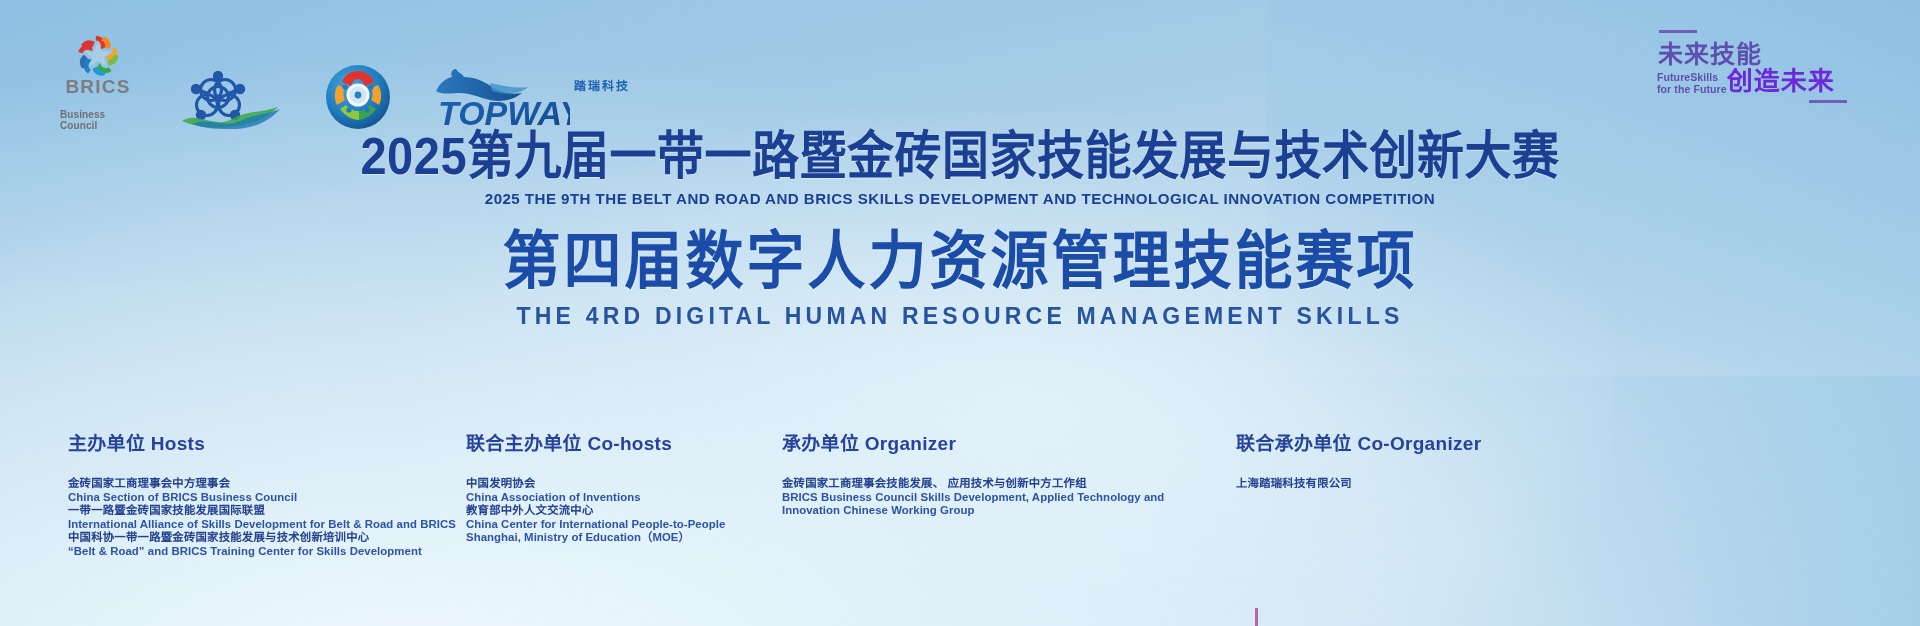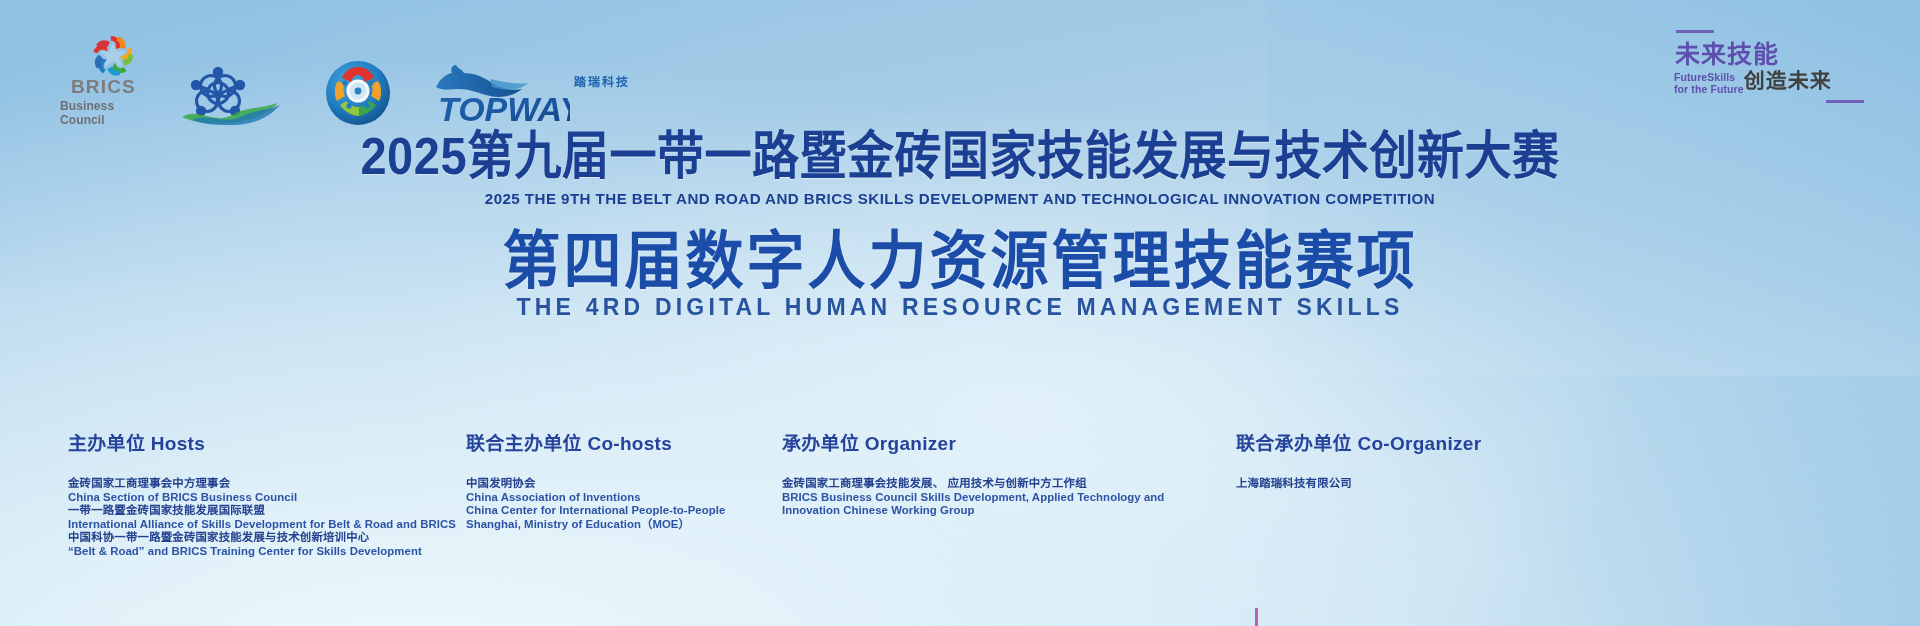--- a/index.html
+++ b/index.html
@@ -35,61 +35,61 @@
     background:linear-gradient(160deg,rgba(140,192,227,.75) 0%,rgba(160,203,232,.25) 55%,rgba(180,215,237,0) 100%);
   }
   .bg-bottomright{
     position:absolute; right:0; bottom:0; width:40%; height:40%;
     background:linear-gradient(305deg,rgba(150,198,229,.7) 0%,rgba(170,209,234,.25) 55%,rgba(190,222,240,0) 100%);
   }
 
   
   .logo-strip{ position:absolute; left:60px; top:32px; display:flex; align-items:flex-end; gap:38px; }
 
-  .brics-logo{ width:76px; display:flex; flex-direction:column; align-items:flex-end; }
+  .brics-logo{ width:76px; display:flex; flex-direction:column; align-items:center; }
   .brics-mark{ position:relative; width:46px; height:44px; }
   .brics-txt{ font-weight:bold; letter-spacing:1.2px; color:#7c7d7f;
     font-size:19px; line-height:19px; margin-top:1px; }
-  .brics-sub{ font-weight:bold; color:#6f7072; font-size:12px; letter-spacing:.1px; margin-top:3px; }
+  .brics-sub{ font-weight:bold; color:#6f7072; font-size:10px; letter-spacing:.1px; margin-top:13px; }
 
   .ialliance{ width:112px; height:64px; position:relative; }
   .unesco{ width:68px; height:68px; }
   .topway{ display:flex; align-items:flex-end; gap:4px; }
   .tw-cn{ font-size:12px; font-weight:bold; color:#1f62b0; letter-spacing:2px;
     margin-bottom:38px; }
 
   
-  .fs{ position:absolute; right:56px; top:30px; width:190px; color:#5a4ba8; }
+  .fs{ position:absolute; right:73px; top:30px; width:190px; color:#5a4ba8; }
   .fs-rule{ width:38px; height:3px; background:#6f5fbb; margin-left:2px; }
   .fs-cn1{ font-size:25px; font-weight:bold; letter-spacing:1px; color:#5e4fae;
     line-height:30px; margin-top:6px; margin-left:1px; }
   .fs-row{ display:flex; align-items:flex-end; margin-top:-2px; }
   .fs-en{ font-size:10.5px; font-weight:bold; line-height:12px; color:#5e4fae; letter-spacing:.1px; }
-  .fs-cn2{ font-size:21px; font-weight:bold; letter-spacing:1px; color:#404040; line-height:28px; }
+  .fs-cn2{ font-size:26px; font-weight:bold; letter-spacing:1px; color:#6d28d9; line-height:28px; }
   .fs-rule2{ width:38px; height:3px; background:#6f5fbb; margin:5px 0 0 auto; }
 
   
   .head{ position:absolute; left:0; right:0; top:130px; text-align:center; }
   .h1-cn{
     font-size:47px; font-weight:bold; color:#1b3f92; letter-spacing:.5px;
     line-height:52px; transform:scaleY(1.12); transform-origin:50% 50%;
     text-shadow:0 1px 1px rgba(255,255,255,.45);
   }
   .h1-en{
     font-size:15.2px; font-weight:bold; color:#1b3f92; letter-spacing:.45px;
     margin-top:8px; transform:scaleX(.995);
   }
   .h2-cn{
     font-size:58px; font-weight:bold; color:#1a4ca8; letter-spacing:3px;
     line-height:64px; margin-top:22px; transform:scaleY(1.1);
     text-shadow:0 1px 2px rgba(255,255,255,.4);
   }
   .h2-en{
     font-size:23px; font-weight:bold; color:#28539f; letter-spacing:4.2px;
-    margin-top:1px;
+    margin-top:10px;
   }
 
   
   .orgs{ position:absolute; left:0; top:428px; width:1568px; height:180px; }
   .org{ position:absolute; top:0; }
   .org-title{ font-size:19px; font-weight:bold; color:#26439b; letter-spacing:.3px;
     white-space:nowrap; }
   .org-body{ margin-top:22px; }
   .org-line{ font-size:11.4px; font-weight:bold; color:#2c53a6; line-height:13.6px;
     letter-spacing:.05px; white-space:nowrap; }
@@ -266,20 +266,21 @@
         <div class="org-line cn">中国科协一带一路暨金砖国家技能发展与技术创新培训中心</div>
         <div class="org-line">“Belt &amp; Road” and BRICS Training Center for Skills Development</div>
       </div>
     </div>
 
     <div class="org c1">
       <div class="org-title">联合主办单位 Co-hosts</div>
       <div class="org-body">
         <div class="org-line cn">中国发明协会</div>
         <div class="org-line">China Association of Inventions</div>
+        <div class="org-line cn">教育部中外人文交流中心</div>
         <div class="org-line">China Center for International People-to-People</div>
         <div class="org-line">Shanghai, Ministry of Education（MOE）</div>
       </div>
     </div>
 
     <div class="org c2">
       <div class="org-title">承办单位 Organizer</div>
       <div class="org-body">
         <div class="org-line cn">金砖国家工商理事会技能发展、 应用技术与创新中方工作组</div>
         <div class="org-line">BRICS Business Council Skills Development, Applied Technology and</div>

